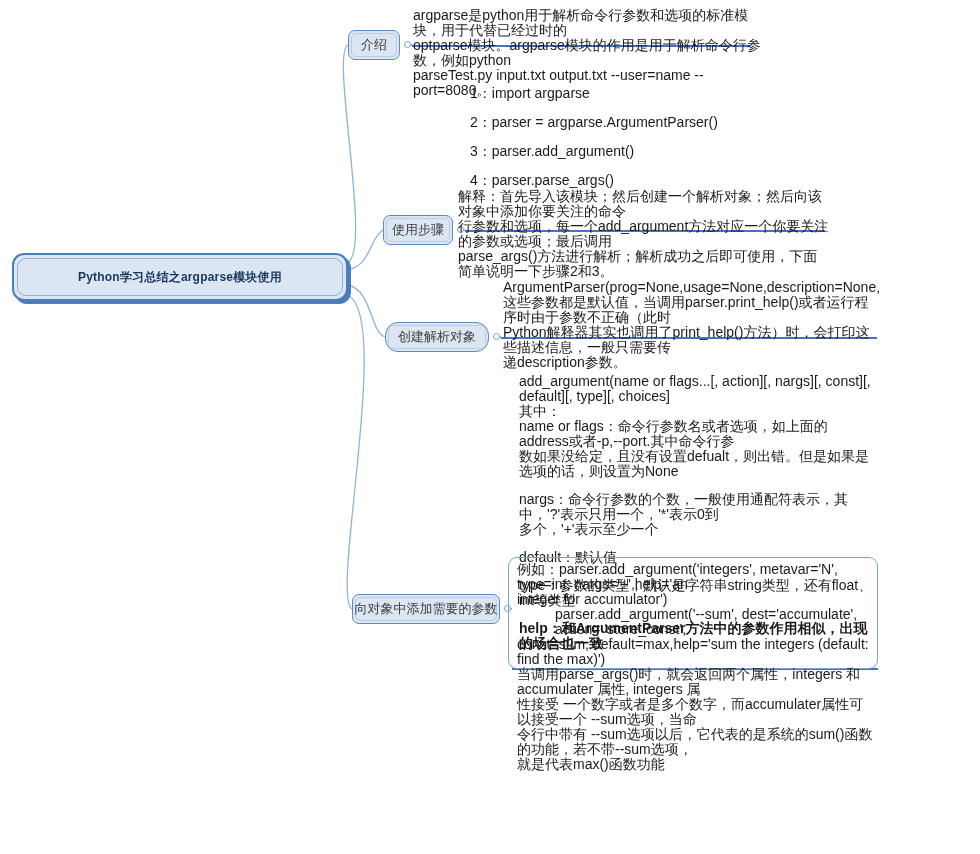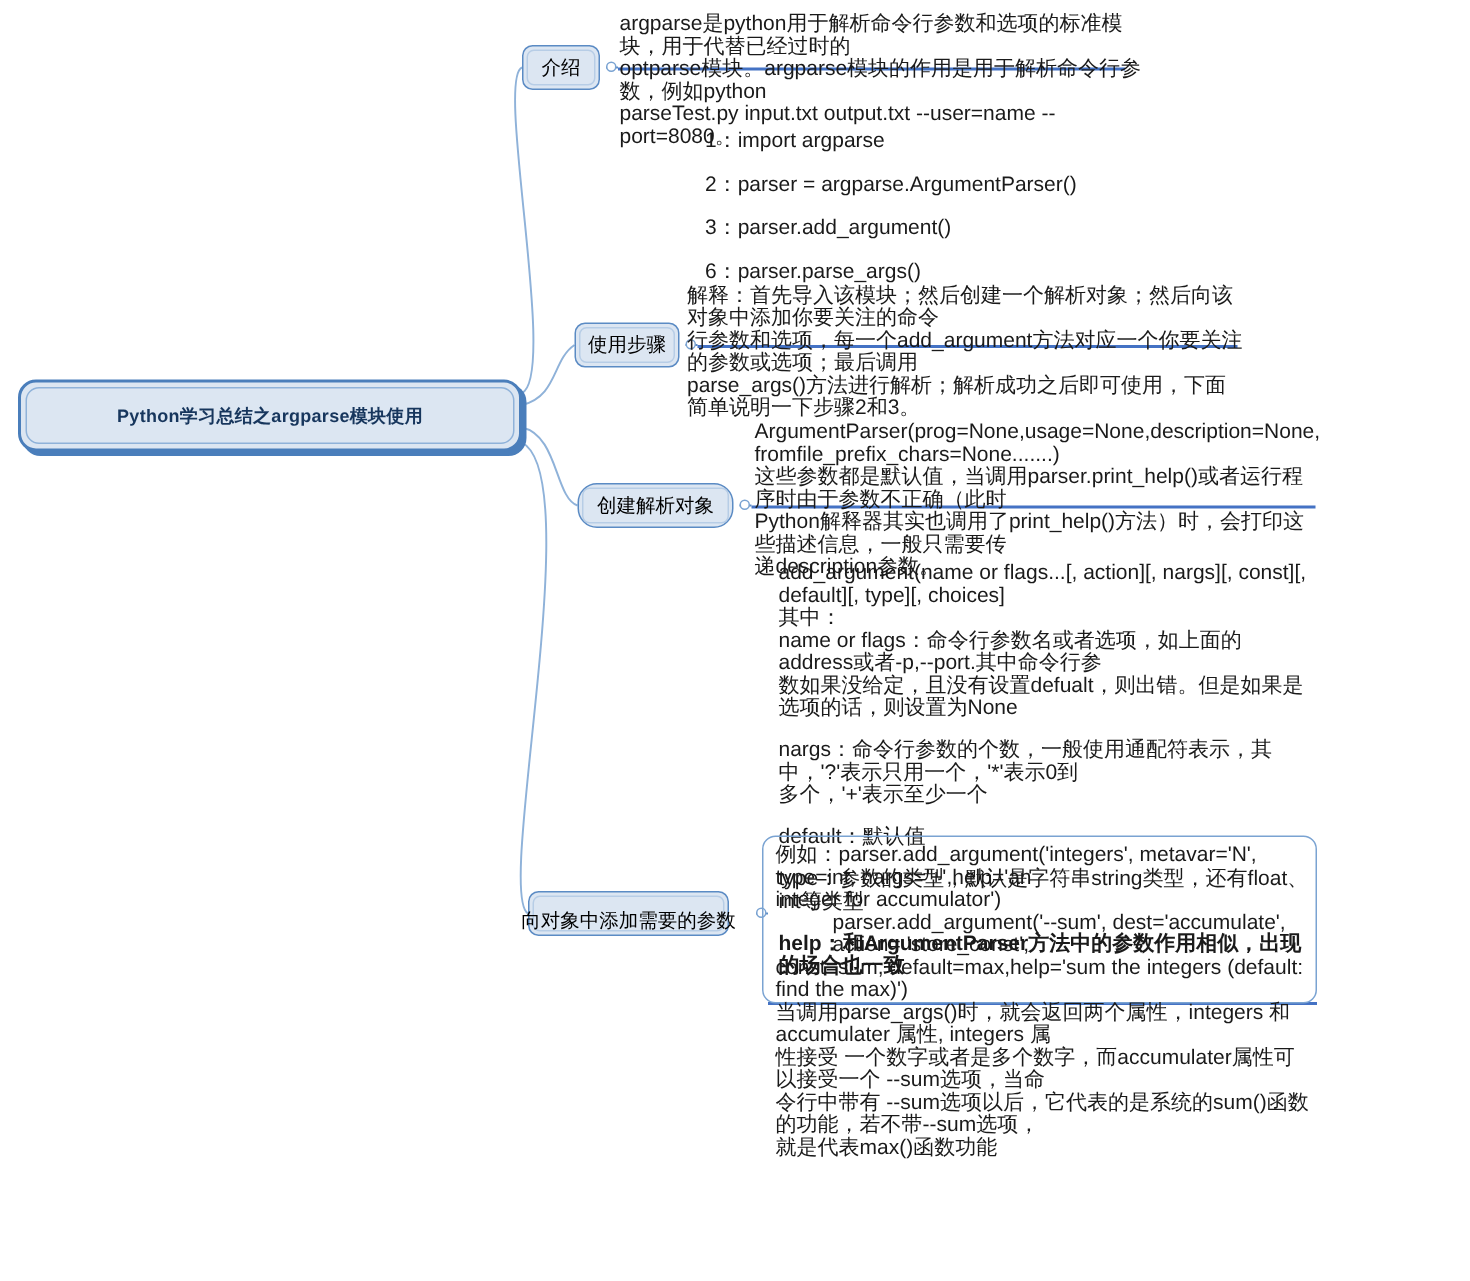--- a/index.html
+++ b/index.html
@@ -66,42 +66,42 @@
   
   .chip {
     position: absolute;
     background: #dce6f2;
     border: 1px solid #5b8bc4;
     border-radius: 7px;
     box-sizing: border-box;
     display: flex;
     align-items: center;
     justify-content: center;
-    color: #000000;
+    color: #404040;
     font-size: 13px;
     white-space: nowrap;
     padding: 0 8px;
   }
   .chip-inner {
     position: absolute;
     left: 2px;
     top: 2px;
     right: 2px;
     bottom: 2px;
     border: 1px solid #b7cde6;
     border-radius: 5px;
     box-sizing: border-box;
     pointer-events: none;
   }
   .chip span.lbl { position: relative; z-index: 2; }
 
   #chip-intro   { left: 348px; top: 30px;  width: 52px;  height: 30px; }
   #chip-steps   { left: 383px; top: 215px; width: 70px;  height: 30px; }
   #chip-create  { left: 385px; top: 322px; width: 104px; height: 30px; border-radius: 13px; }
-  #chip-params  { left: 352px; top: 594px; width: 134px; height: 30px; align-items: flex-end; }
+  #chip-params  { left: 352px; top: 594px; width: 148px; height: 30px; }
 
   
   .dot {
     position: absolute;
     width: 7px;
     height: 7px;
     border: 1px solid #7aa3d2;
     border-radius: 50%;
     background: #ffffff;
     box-sizing: border-box;
@@ -223,38 +223,37 @@
     <div class="chip-inner"></div>
     <span class="lbl">使用步骤</span>
   </div>
   <div class="dot" id="dot-steps"></div>
   <div class="ubar" id="ubar-steps"></div>
 
   <div class="txt" id="txt-steps-list">
     <p class="step">1：import argparse</p>
     <p class="step">2：parser = argparse.ArgumentParser()</p>
     <p class="step">3：parser.add_argument()</p>
-    <p class="step">6：parser.parse_args()</p>
+    <p class="step">4：parser.parse_args()</p>
   </div>
 
   <div class="txt" id="txt-steps-desc">
     <p>解释：首先导入该模块；然后创建一个解析对象；然后向该对象中添加你要关注的命令</p>
     <p>行参数和选项，每一个add_argument方法对应一个你要关注的参数或选项；最后调用</p>
     <p>parse_args()方法进行解析；解析成功之后即可使用，下面简单说明一下步骤2和3。</p>
   </div>
 
   <div class="chip" id="chip-create">
     <div class="chip-inner"></div>
     <span class="lbl">创建解析对象</span>
   </div>
   <div class="dot" id="dot-create"></div>
   <div class="ubar" id="ubar-create"></div>
   <div class="txt" id="txt-create">
     <p>ArgumentParser(prog=None,usage=None,description=None,</p>
-    <p>fromfile_prefix_chars=None.......)</p>
     <p>这些参数都是默认值，当调用parser.print_help()或者运行程序时由于参数不正确（此时</p>
     <p>Python解释器其实也调用了print_help()方法）时，会打印这些描述信息，一般只需要传</p>
     <p>递description参数。</p>
   </div>
 
   <div class="chip" id="chip-params">
     <div class="chip-inner"></div>
     <span class="lbl">向对象中添加需要的参数</span>
   </div>
   <div class="dot" id="dot-params"></div>

